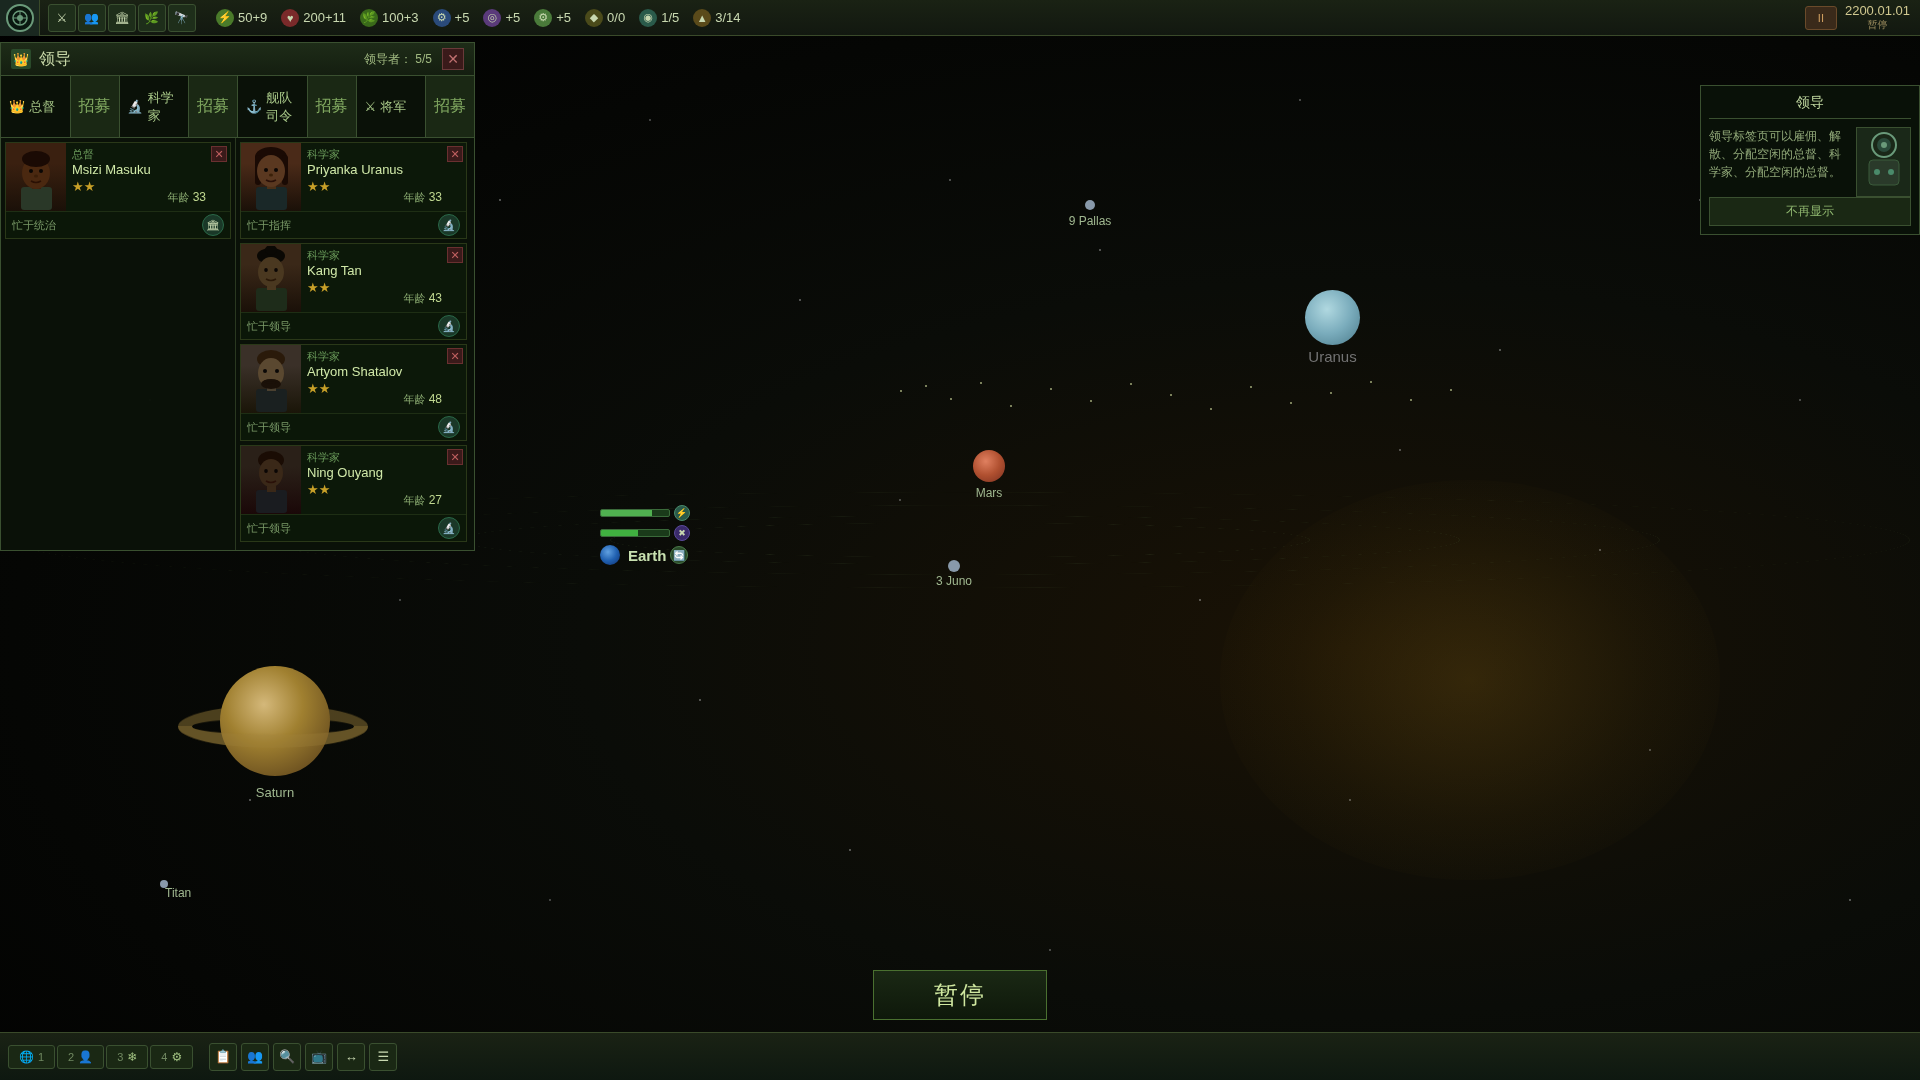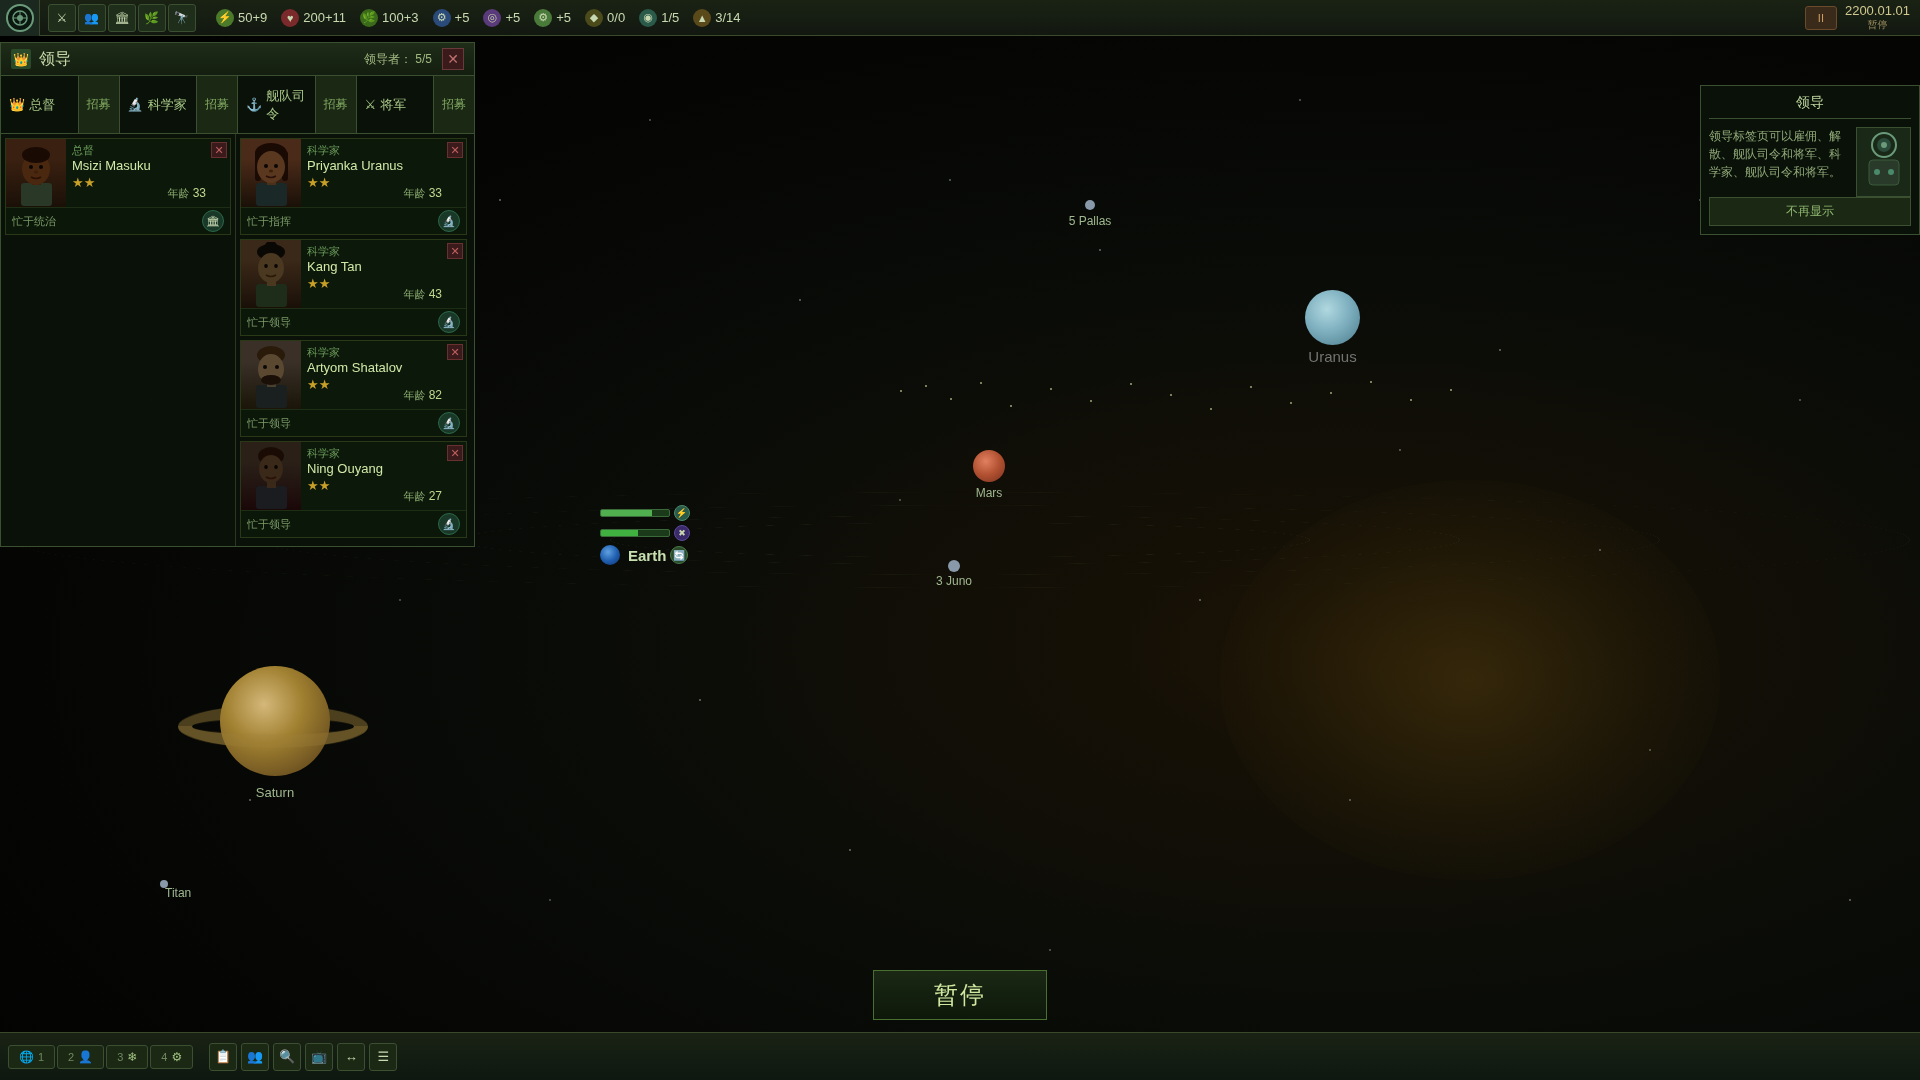--- a/index.html
+++ b/index.html
@@ -622,21 +622,21 @@
       cursor: pointer;
       display: flex;
       align-items: center;
       gap: 4px;
     }
 
     .tab-recruit {
       padding: 20px 8px;
       background: #1a2814;
       border-left: 1px solid #3a5030;
-      font-size: 12px;
+      font-size: 16px;
       color: #80a860;
       cursor: pointer;
       white-space: nowrap;
     }
 
     .content-cols {
       display: flex;
     }
 
     .col-governor {
@@ -822,21 +822,21 @@
   <div class="mars-label">Mars</div>
 </div>
 
 <div class="juno-dot">
   <div class="dot"></div>
   <div class="juno-label">3 Juno</div>
 </div>
 
 <div class="pallas-dot">
   <div class="dot"></div>
-  <div class="pallas-label">5 Pallas</div>
+  <div class="pallas-label">9 Pallas</div>
 </div>
 
 <div class="vesta-dot">
   <div class="dot"></div>
   <div class="vesta-label">4 Vesta</div>
 </div>
 
 <div class="earth-cluster">
 
   <div class="earth-bar-row">
@@ -1100,21 +1100,21 @@
               <ellipse cx="27" cy="37" rx="10" ry="5" fill="#1a1008"></ellipse>
               <path d="M20 34 Q27 38 34 34" stroke="#1a1008" stroke-width="2" fill="none"></path>
             </svg>
           </div>
           <div class="person-details">
             <div class="person-role">科学家</div>
             <div class="person-name">Artyom Shatalov</div>
             <div class="person-stars">★★</div>
             <div class="person-age">
               <span>年龄</span>
-              <span class="person-age-val">82</span>
+              <span class="person-age-val">48</span>
             </div>
             <div class="dismiss-x">✕</div>
           </div>
         </div>
         <div class="person-card-footer">
           <div class="status-text">忙于领导</div>
           <div class="status-icon">🔬</div>
         </div>
       </div>
 
@@ -1148,21 +1148,21 @@
         </div>
       </div>
     </div>
   </div>
 </div>
 
 <div class="right-panel">
   <div class="right-panel-title">领导</div>
   <div style="display:flex;align-items:flex-start;">
     <div style="flex:1;">
-      <div class="right-panel-text">领导标签页可以雇佣、解散、舰队司令和将军、科学家、舰队司令和将军。</div>
+      <div class="right-panel-text">领导标签页可以雇佣、解散、分配空闲的总督、科学家、分配空闲的总督。</div>
     </div>
     <div style="width:55px;height:70px;background:#1a2818;border:1px solid #3a5030;margin-left:8px;flex-shrink:0;display:flex;align-items:center;justify-content:center;overflow:hidden;">
       <svg width="50" height="65" viewBox="0 0 50 65">
 
         <circle cx="25" cy="15" r="12" fill="none" stroke="#6a9a7a" stroke-width="2"></circle>
         <circle cx="25" cy="15" r="7" fill="#2a4a3a"></circle>
         <circle cx="25" cy="15" r="3" fill="#6a9a7a"></circle>
         <rect x="10" y="30" width="30" height="25" rx="4" fill="#2a3a2a" stroke="#3a5a3a" stroke-width="1"></rect>
         <circle cx="18" cy="42" r="3" fill="#4a8a6a"></circle>
         <circle cx="32" cy="42" r="3" fill="#4a8a6a"></circle>

